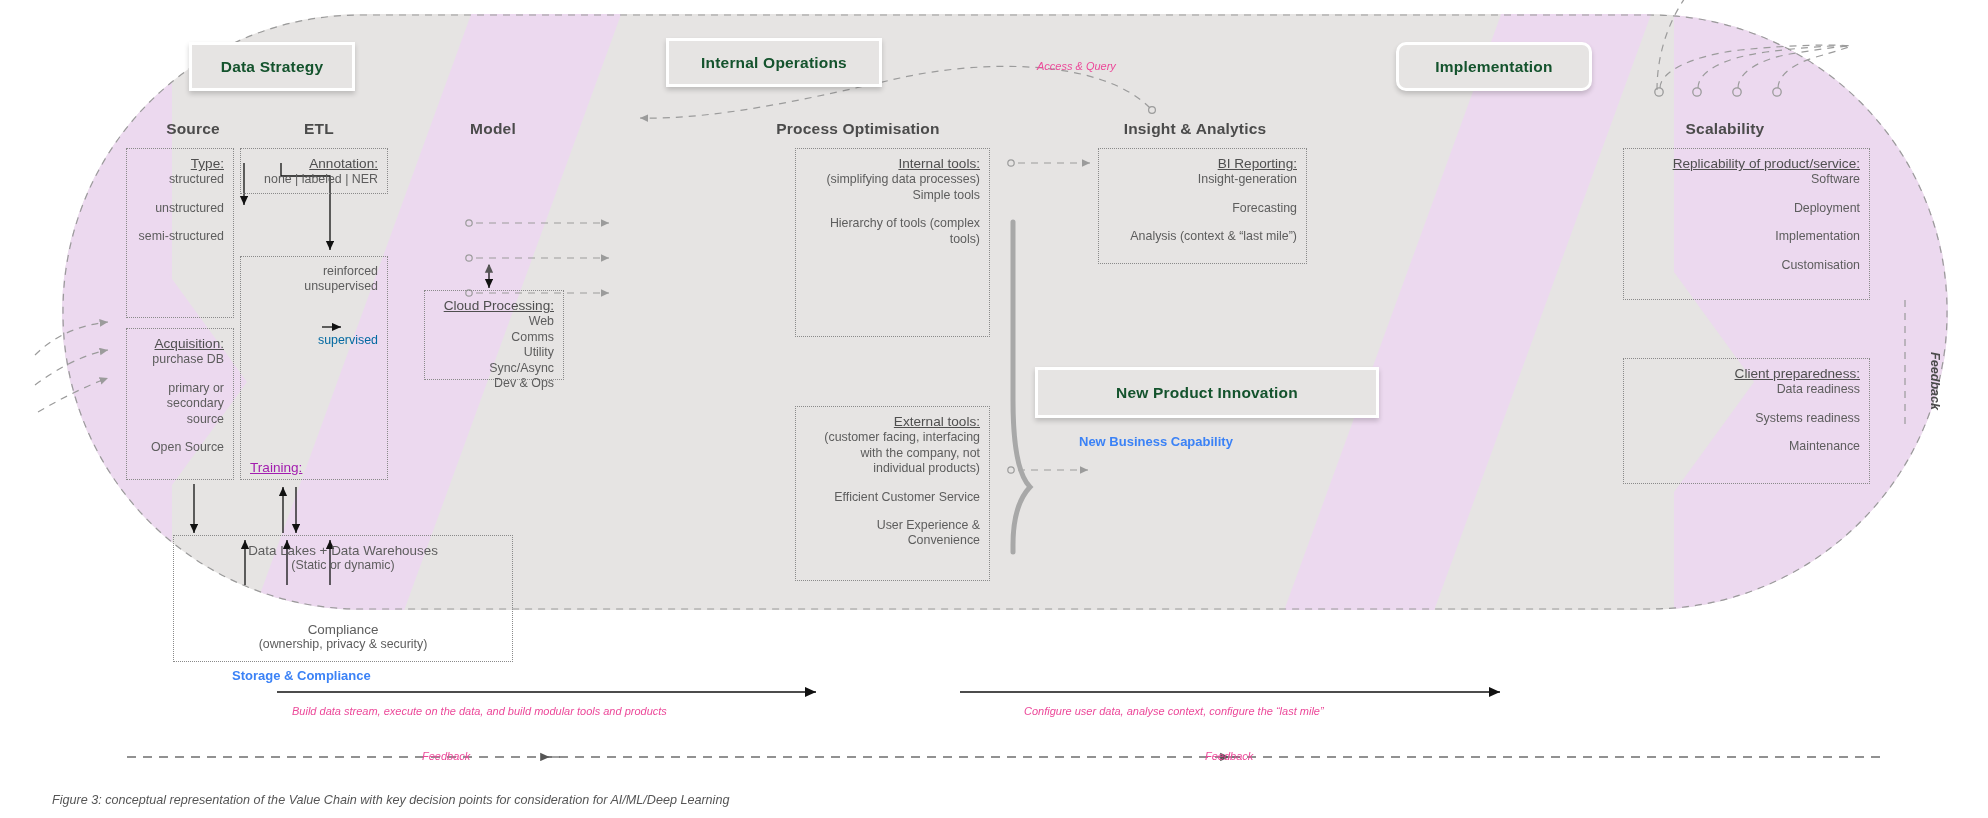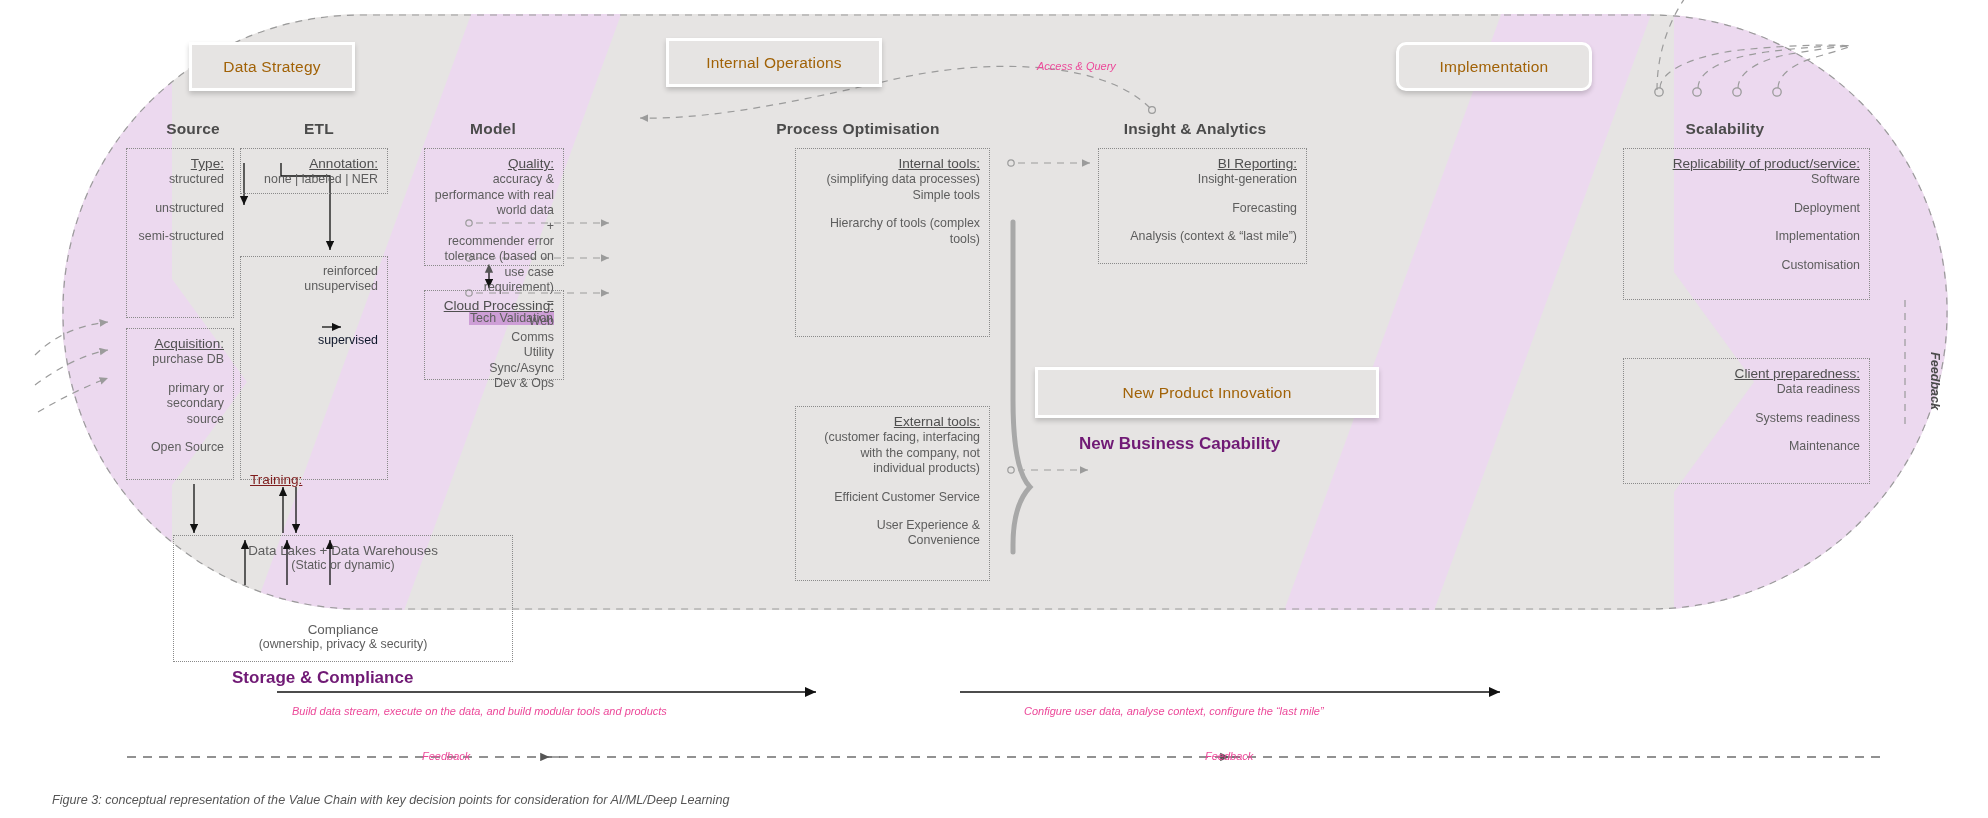--- a/index.html
+++ b/index.html
@@ -22,39 +22,39 @@
        border-left:80px solid #ecd9ef;}
   .wedge-r{position:absolute;left:1612px;top:-40px;width:330px;height:680px;background:#ecd9ef;}
   .wedge-r-notch{position:absolute;left:1612px;top:258px;width:0;height:0;
        border-top:110px solid transparent;border-bottom:110px solid transparent;
        border-left:80px solid #e6e4e3;}
 
   
   .tab{position:absolute;background:#e6e4e3;border:3px solid #ffffff;
        box-shadow:0 3px 5px rgba(0,0,0,.18);
        display:flex;align-items:center;justify-content:center;
-       font-weight:normal;font-size:15.5px;color:#a16207;letter-spacing:.2px;text-align:center;}
+       font-weight:bold;font-size:15.5px;color:#14532d;letter-spacing:.2px;text-align:center;}
 
   
   .colhead{position:absolute;font-weight:bold;font-size:15.5px;color:#4b4b4b;
            text-align:center;letter-spacing:.2px;}
 
   
   .dbox{position:absolute;border:1.4px dotted #8a8a8a;padding:7px 9px 7px 9px;
         box-sizing:border-box;color:#5d5d5d;font-size:12.4px;line-height:15.4px;text-align:right;}
   .dbox .ttl{text-decoration:underline;font-size:13.6px;color:#4f4f4f;display:block;
              margin-bottom:1px;}
   .dbox p{margin:0;}
   .dbox .gap{height:13px;}
   .hl{background:#cd9ed6;padding:0 1px;}
 
   
-  .lbl{position:absolute;color:#0f172a;font-size:12.4px;}
+  .lbl{position:absolute;color:#0369a1;font-size:12.4px;}
   .lbl-i{position:absolute;font-style:italic;font-weight:normal;color:#ec4899;font-size:11px;}
-  .subhead{position:absolute;font-weight:bold;font-size:17px;color:#701a75;text-align:center;}
+  .subhead{position:absolute;font-weight:bold;font-size:13px;color:#3b82f6;text-align:center;}
 
   .vfeedback{position:absolute;font-style:italic;font-weight:bold;font-size:12.6px;color:#4b4b4b;
              writing-mode:vertical-rl;}
 
   .caption{position:absolute;left:52px;top:800px;font-style:italic;font-size:12.6px;color:#555;
            transform:translateY(-50%);}
 
   svg.ov{position:absolute;left:0;top:0;width:1988px;height:818px;pointer-events:none;}
 </style>
 </head>
@@ -212,36 +212,24 @@
     <p>none  |  labeled  |  NER</p>
   </div>
 
   <div class="dbox" style="left:240px;top:256px;width:148px;height:224px;">
     <p>reinforced</p>
     <p>unsupervised</p>
   </div>
   <div class="lbl" style="left:318px;top:333px;">
     <span>supervised</span>
   </div>
-  <div class="lbl" style="left:250px;top:472px;font-size:13.6px;text-decoration:underline;color:#7f1d1d;">
+  <div class="lbl" style="left:250px;top:460px;font-size:13.6px;text-decoration:underline;color:#a21caf;">
     <span>Training:</span>
   </div>
 
-  <div class="dbox" style="left:424px;top:148px;width:140px;height:118px;">
-    <span class="ttl">Quality:</span>
-    <p>accuracy &amp;</p>
-    <p>performance with real</p>
-    <p>world data</p>
-    <p>+</p>
-    <p>recommender error</p>
-    <p>tolerance (based on</p>
-    <p>use case requirement)</p>
-    <p>=</p>
-    <p><span class="hl">Tech Validation</span></p>
-  </div>
 
   <div class="dbox" style="left:424px;top:290px;width:140px;height:90px;">
     <span class="ttl">Cloud Processing:</span>
     <p>Web</p>
     <p>Comms</p>
     <p>Utility</p>
     <p>Sync/Async</p>
     <p>Dev &amp; Ops</p>
   </div>
 

